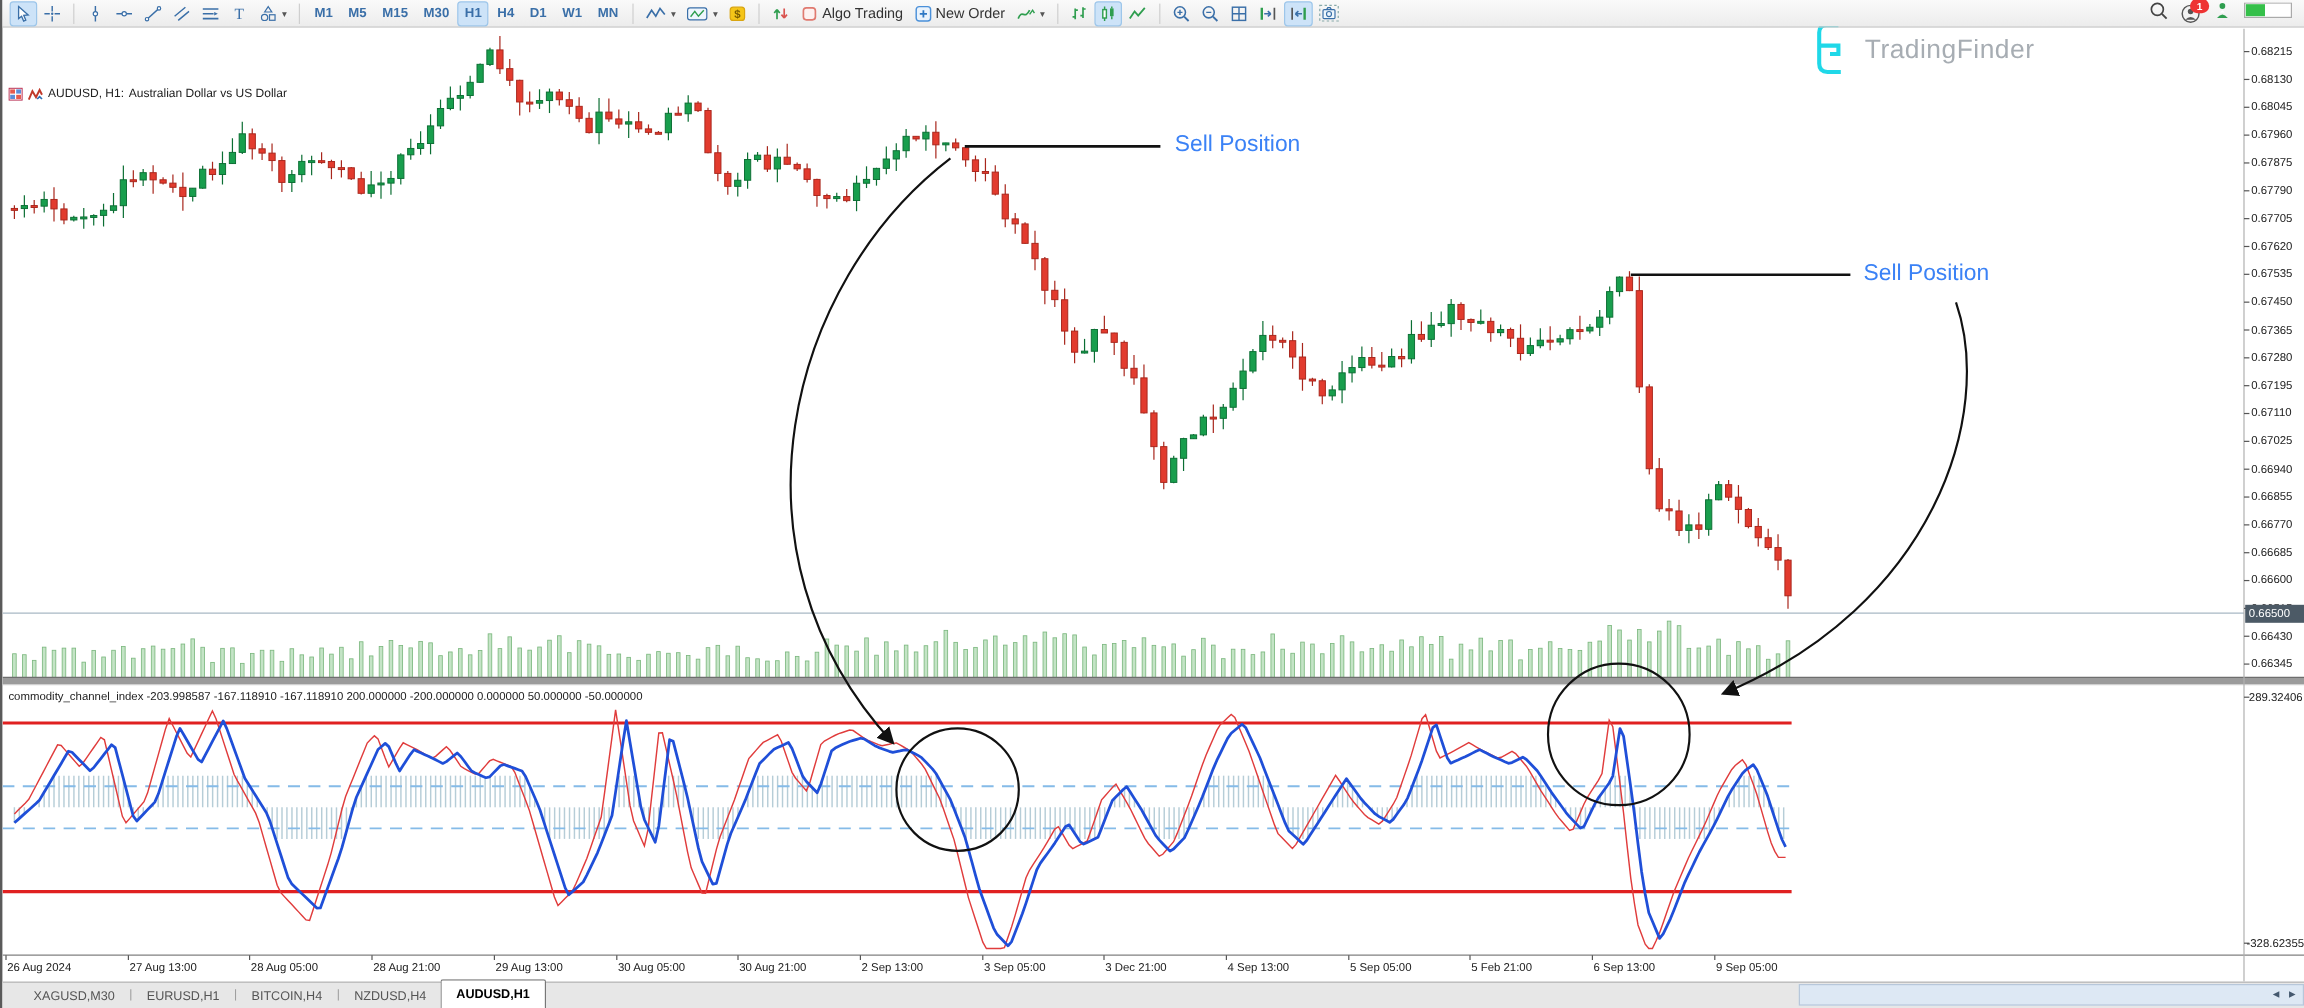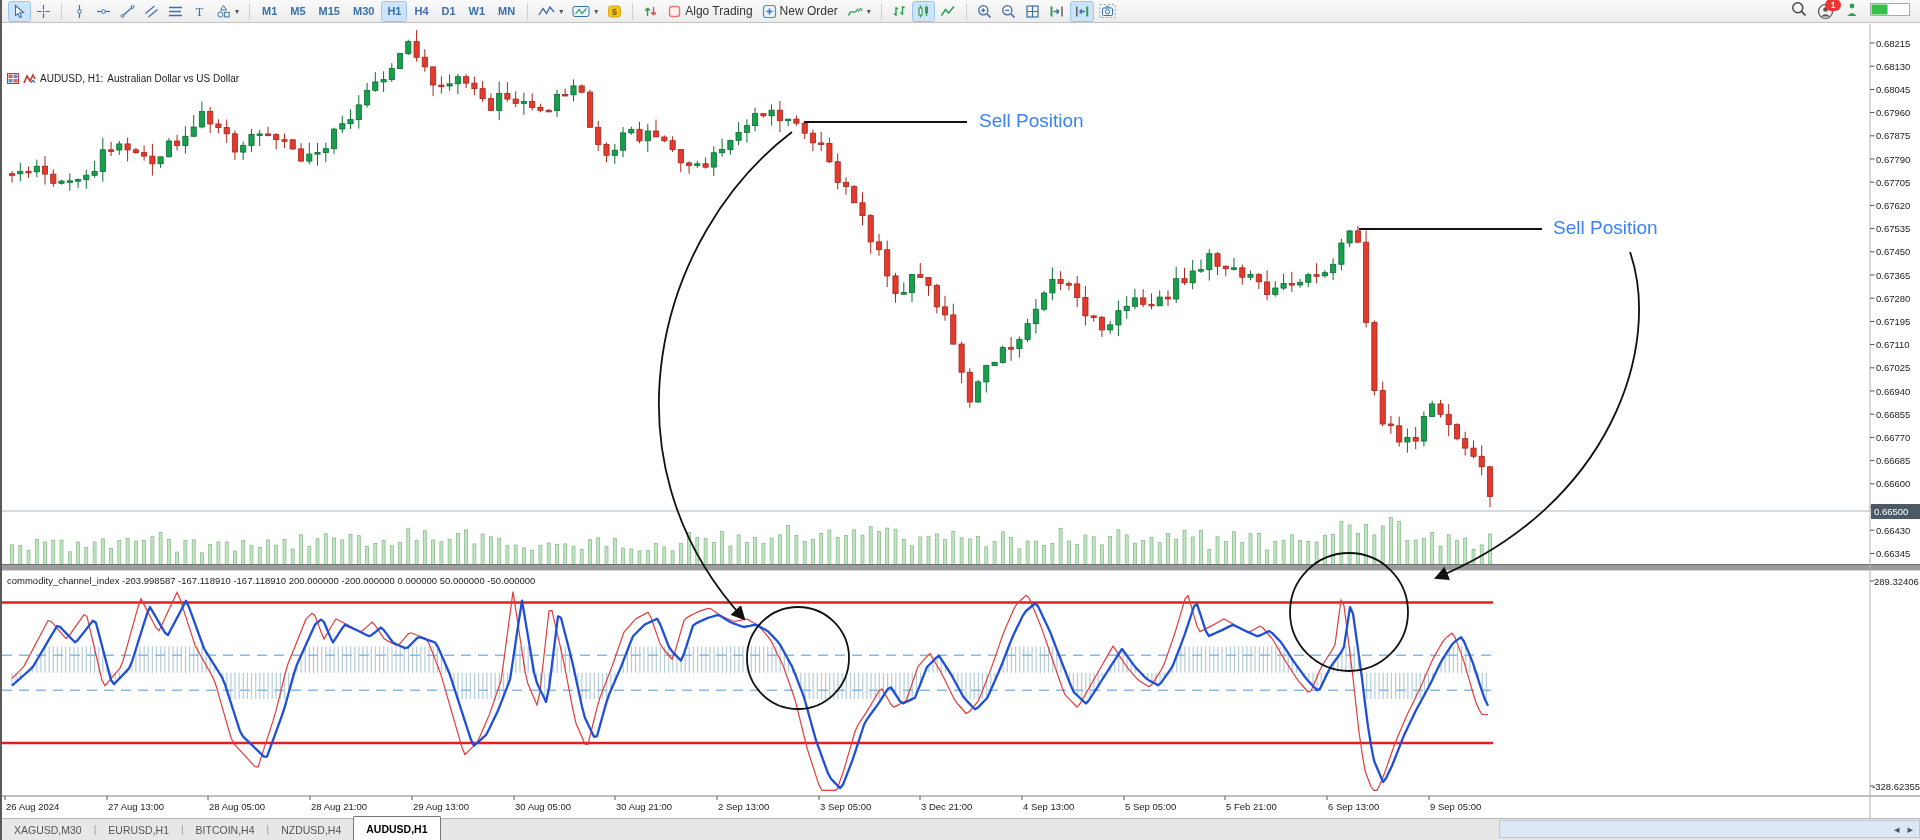--- a/index.html
+++ b/index.html
@@ -34,21 +34,21 @@
   .tl{position:absolute;top:801px;font-size:9.5px;color:#222;white-space:nowrap;z-index:4;}
   #cci-label{position:absolute;left:5px;top:575px;font-size:9.5px;color:#222;z-index:4;white-space:nowrap;}
   .sellpos{position:absolute;font-size:19px;color:#3b82f6;z-index:5;white-space:nowrap;}
   #cpb{position:absolute;left:1869px;top:504px;width:51px;height:15px;background:#4c5a66;color:#fff;
        font-size:9.5px;display:flex;align-items:center;padding-left:3px;box-sizing:border-box;z-index:5;}
   #osc-top{position:absolute;left:1872px;top:576px;font-size:9.5px;color:#222;z-index:4;}
   #osc-bot{position:absolute;left:1870px;top:781px;font-size:9.5px;color:#222;z-index:4;}
   
   #tabbar{position:absolute;left:0;top:818px;width:100%;height:22px;box-sizing:border-box;
           background:#e7e7e7;border-top:1px solid #b5b5b5;display:flex;align-items:flex-end;
-          z-index:6;}
+          padding-left:14px;z-index:6;}
   .tab{font-size:10.5px;color:#555;padding:3px 12px;height:15px;display:flex;align-items:center;}
   .tab.active{background:#fff;border:1px solid #777;border-bottom:1px solid #fff;font-weight:bold;
               color:#000;border-radius:2px 2px 0 0;height:17px;position:relative;top:1px;}
   .tab-sep{color:#999;font-size:10px;align-self:center;}
   #hscroll{position:absolute;left:1497px;top:820px;width:421px;height:18px;background:#dde8f4;
            border:1px solid #b7c7da;box-sizing:border-box;z-index:7;display:flex;align-items:center;
            justify-content:flex-end;gap:8px;padding-right:6px;}
   #hscroll span{font-size:11px;color:#44586e;line-height:1;}
   #chart-svg{position:absolute;left:0;top:0;z-index:2;pointer-events:none;}
   .overlay{position:absolute;left:0;width:1868px;z-index:1;}
@@ -318,20 +318,27 @@
         <rect x="6.5" y="6" width="4" height="3.5" fill="#e55a4e"></rect>
     </svg>
     <svg width="13" height="11">
       <path d="M1 10 L4 3 L7 8 L10 2 L12 6" fill="none" stroke="#c0392b" stroke-width="1.6"></path>
       <path d="M8 9.5 l2 -2 l2 2" fill="none" stroke="#2e6fb5" stroke-width="1.4"></path>
     </svg>
     <span class="t">AUDUSD, H1:</span>
     <span class="t">Australian Dollar vs US Dollar</span>
   </div>
 
+  <div id="brand">
+    <svg width="36" height="46" viewBox="0 0 36 46">
+      <path d="M24 3 H14 Q8 3 8 9 V35 Q8 42 15 42 H26" fill="none" stroke="#1fd8e8" stroke-width="3.4"></path>
+      <path d="M8 20 H24 V27 H17" fill="none" stroke="#1fd8e8" stroke-width="3.4"></path>
+    </svg>
+    <span class="bname">TradingFinder</span>
+  </div>
 
   <div class="overlay" style="top:24px;height:540px;"></div>
   <div class="overlay" style="top:564px;height:7px;cursor:row-resize;"></div>
   <div class="overlay" style="top:571px;height:225px;"></div>
   <div class="abs" style="left:1868px;top:24px;width:52px;height:772px;"></div>
 
   <svg id="chart-svg" width="1920" height="840">
       <rect x="8.5" y="544.8" width="3" height="20.2" fill="#a5d6a7" fill-opacity="0.65" stroke="#7cb87f" stroke-width="0.7"></rect>
       <rect x="16.8" y="545.6" width="3" height="19.4" fill="#a5d6a7" fill-opacity="0.65" stroke="#7cb87f" stroke-width="0.7"></rect>
       <rect x="25.0" y="550.3" width="3" height="14.7" fill="#a5d6a7" fill-opacity="0.65" stroke="#7cb87f" stroke-width="0.7"></rect>

